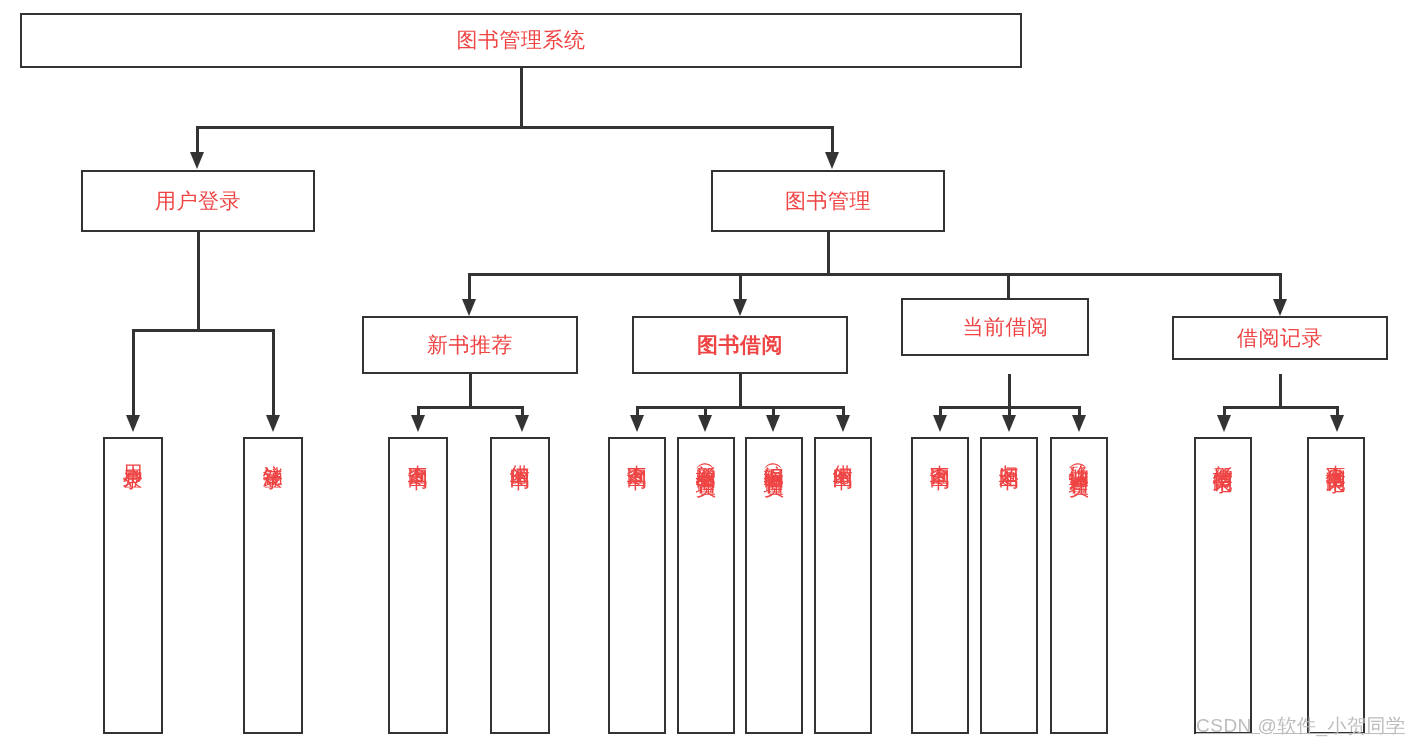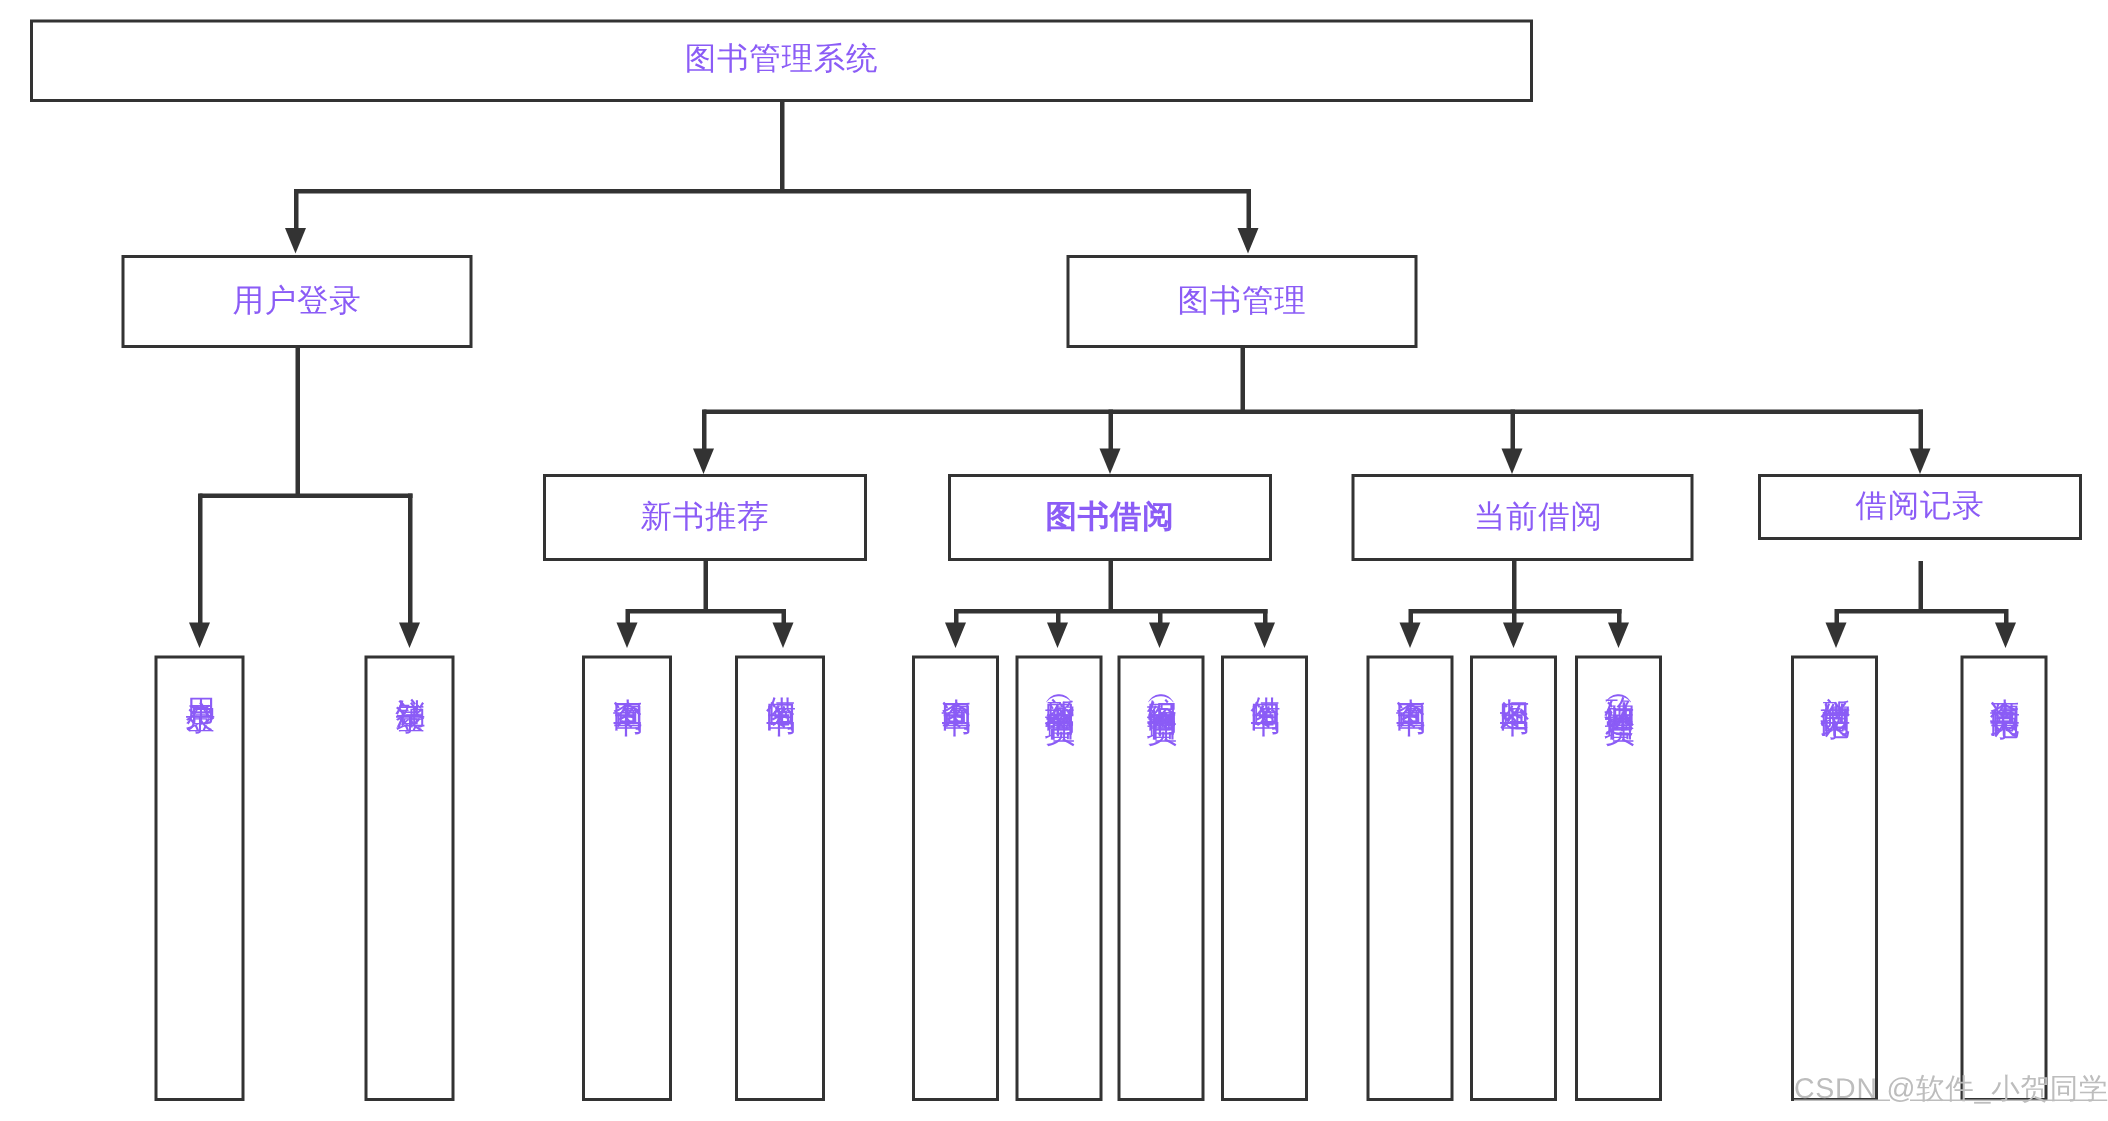--- a/index.html
+++ b/index.html
@@ -28,21 +28,21 @@
     align-items: center;
     justify-content: center;
     color: #1a1a1a;
   }
   .node-label {
     font-size: 21px;
     line-height: 1.25;
     letter-spacing: 0.5px;
     white-space: nowrap;
     text-align: center;
-    color: #8b5cf6;
+    color: #ef4444;
   }
   
   .node.vertical {
     align-items: flex-start;
     padding-top: 10px;
   }
   .node.vertical .node-label {
     writing-mode: vertical-rl;
     text-orientation: upright;
     font-size: 20px;
@@ -117,21 +117,21 @@
   <div class="arrow" style="left:1001px; top:299px;"></div>
   <div class="edge v" style="left:1279px; top:273px; width:2.5px; height:28px;"></div>
   <div class="arrow" style="left:1273px; top:299px;"></div>
 
   <div class="node" style="left:362px; top:316px; width:216px; height:58px;">
     <span class="node-label">新书推荐</span>
   </div>
   <div class="node" style="left:632px; top:316px; width:216px; height:58px;font-weight:bold;">
     <span class="node-label">图书借阅</span>
   </div>
-  <div class="node" style="left:901px; top:316px; width:228px; height:58px;padding-left:21px;">
+  <div class="node" style="left:901px; top:298px; width:188px; height:58px;padding-left:21px;">
     <span class="node-label">当前借阅</span>
   </div>
   <div class="node" style="left:1172px; top:316px; width:216px; height:44px;">
     <span class="node-label">借阅记录</span>
   </div>
 
   <div class="edge v" style="left:469px; top:374px; width:2.5px; height:33px;"></div>
   <div class="edge h" style="left:418px; top:406px; width:106px; height:2.5px;"></div>
   <div class="edge v" style="left:417px; top:406px; width:2.5px; height:12px;"></div>
   <div class="arrow" style="left:411px; top:415px;"></div>

